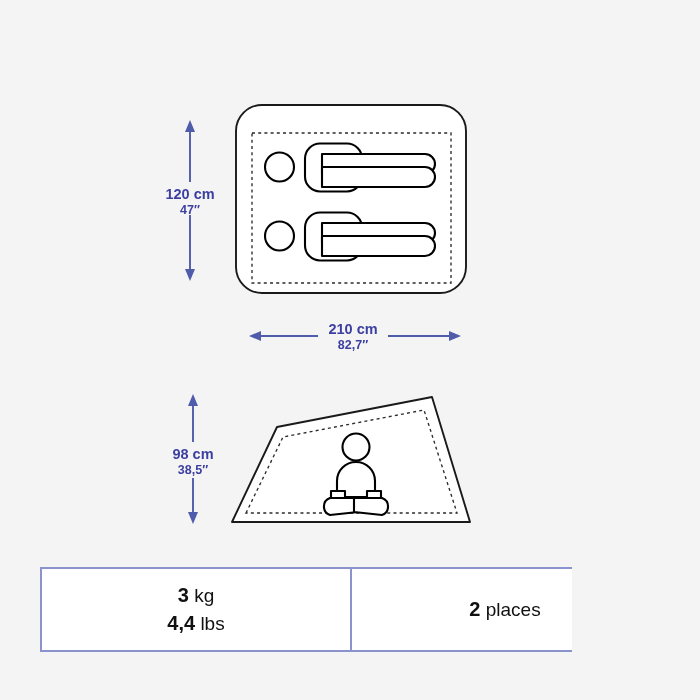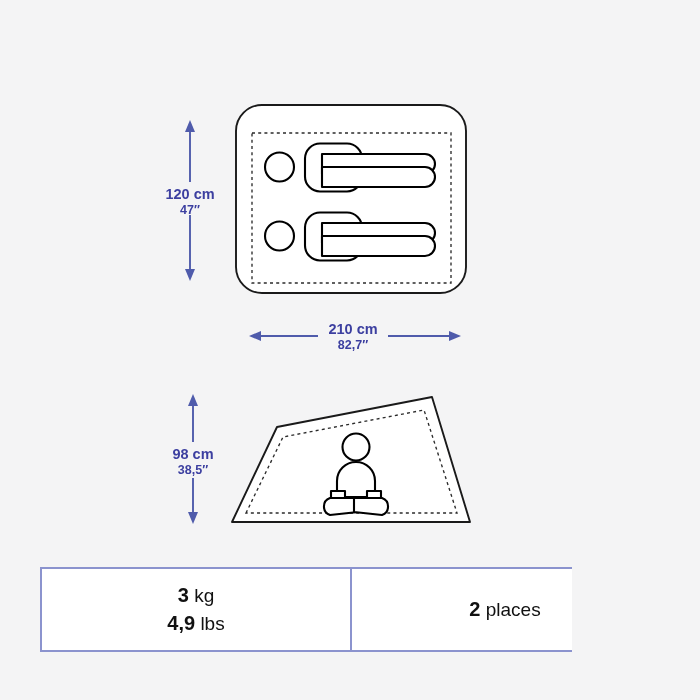--- a/index.html
+++ b/index.html
@@ -185,21 +185,21 @@
     </g>
   </svg>
 
   <div id="spec-table">
     <div class="spec-cell">
       <div class="spec-line">
         <span class="num">3</span>
         <span class="unit">kg</span>
       </div>
       <div class="spec-line">
-        <span class="num">4,9</span>
+        <span class="num">4,4</span>
         <span class="unit">lbs</span>
       </div>
     </div>
     <div class="spec-cell">
       <div class="spec-line">
         <span class="num">2</span>
         <span class="unit">places</span>
       </div>
     </div>
   </div>

